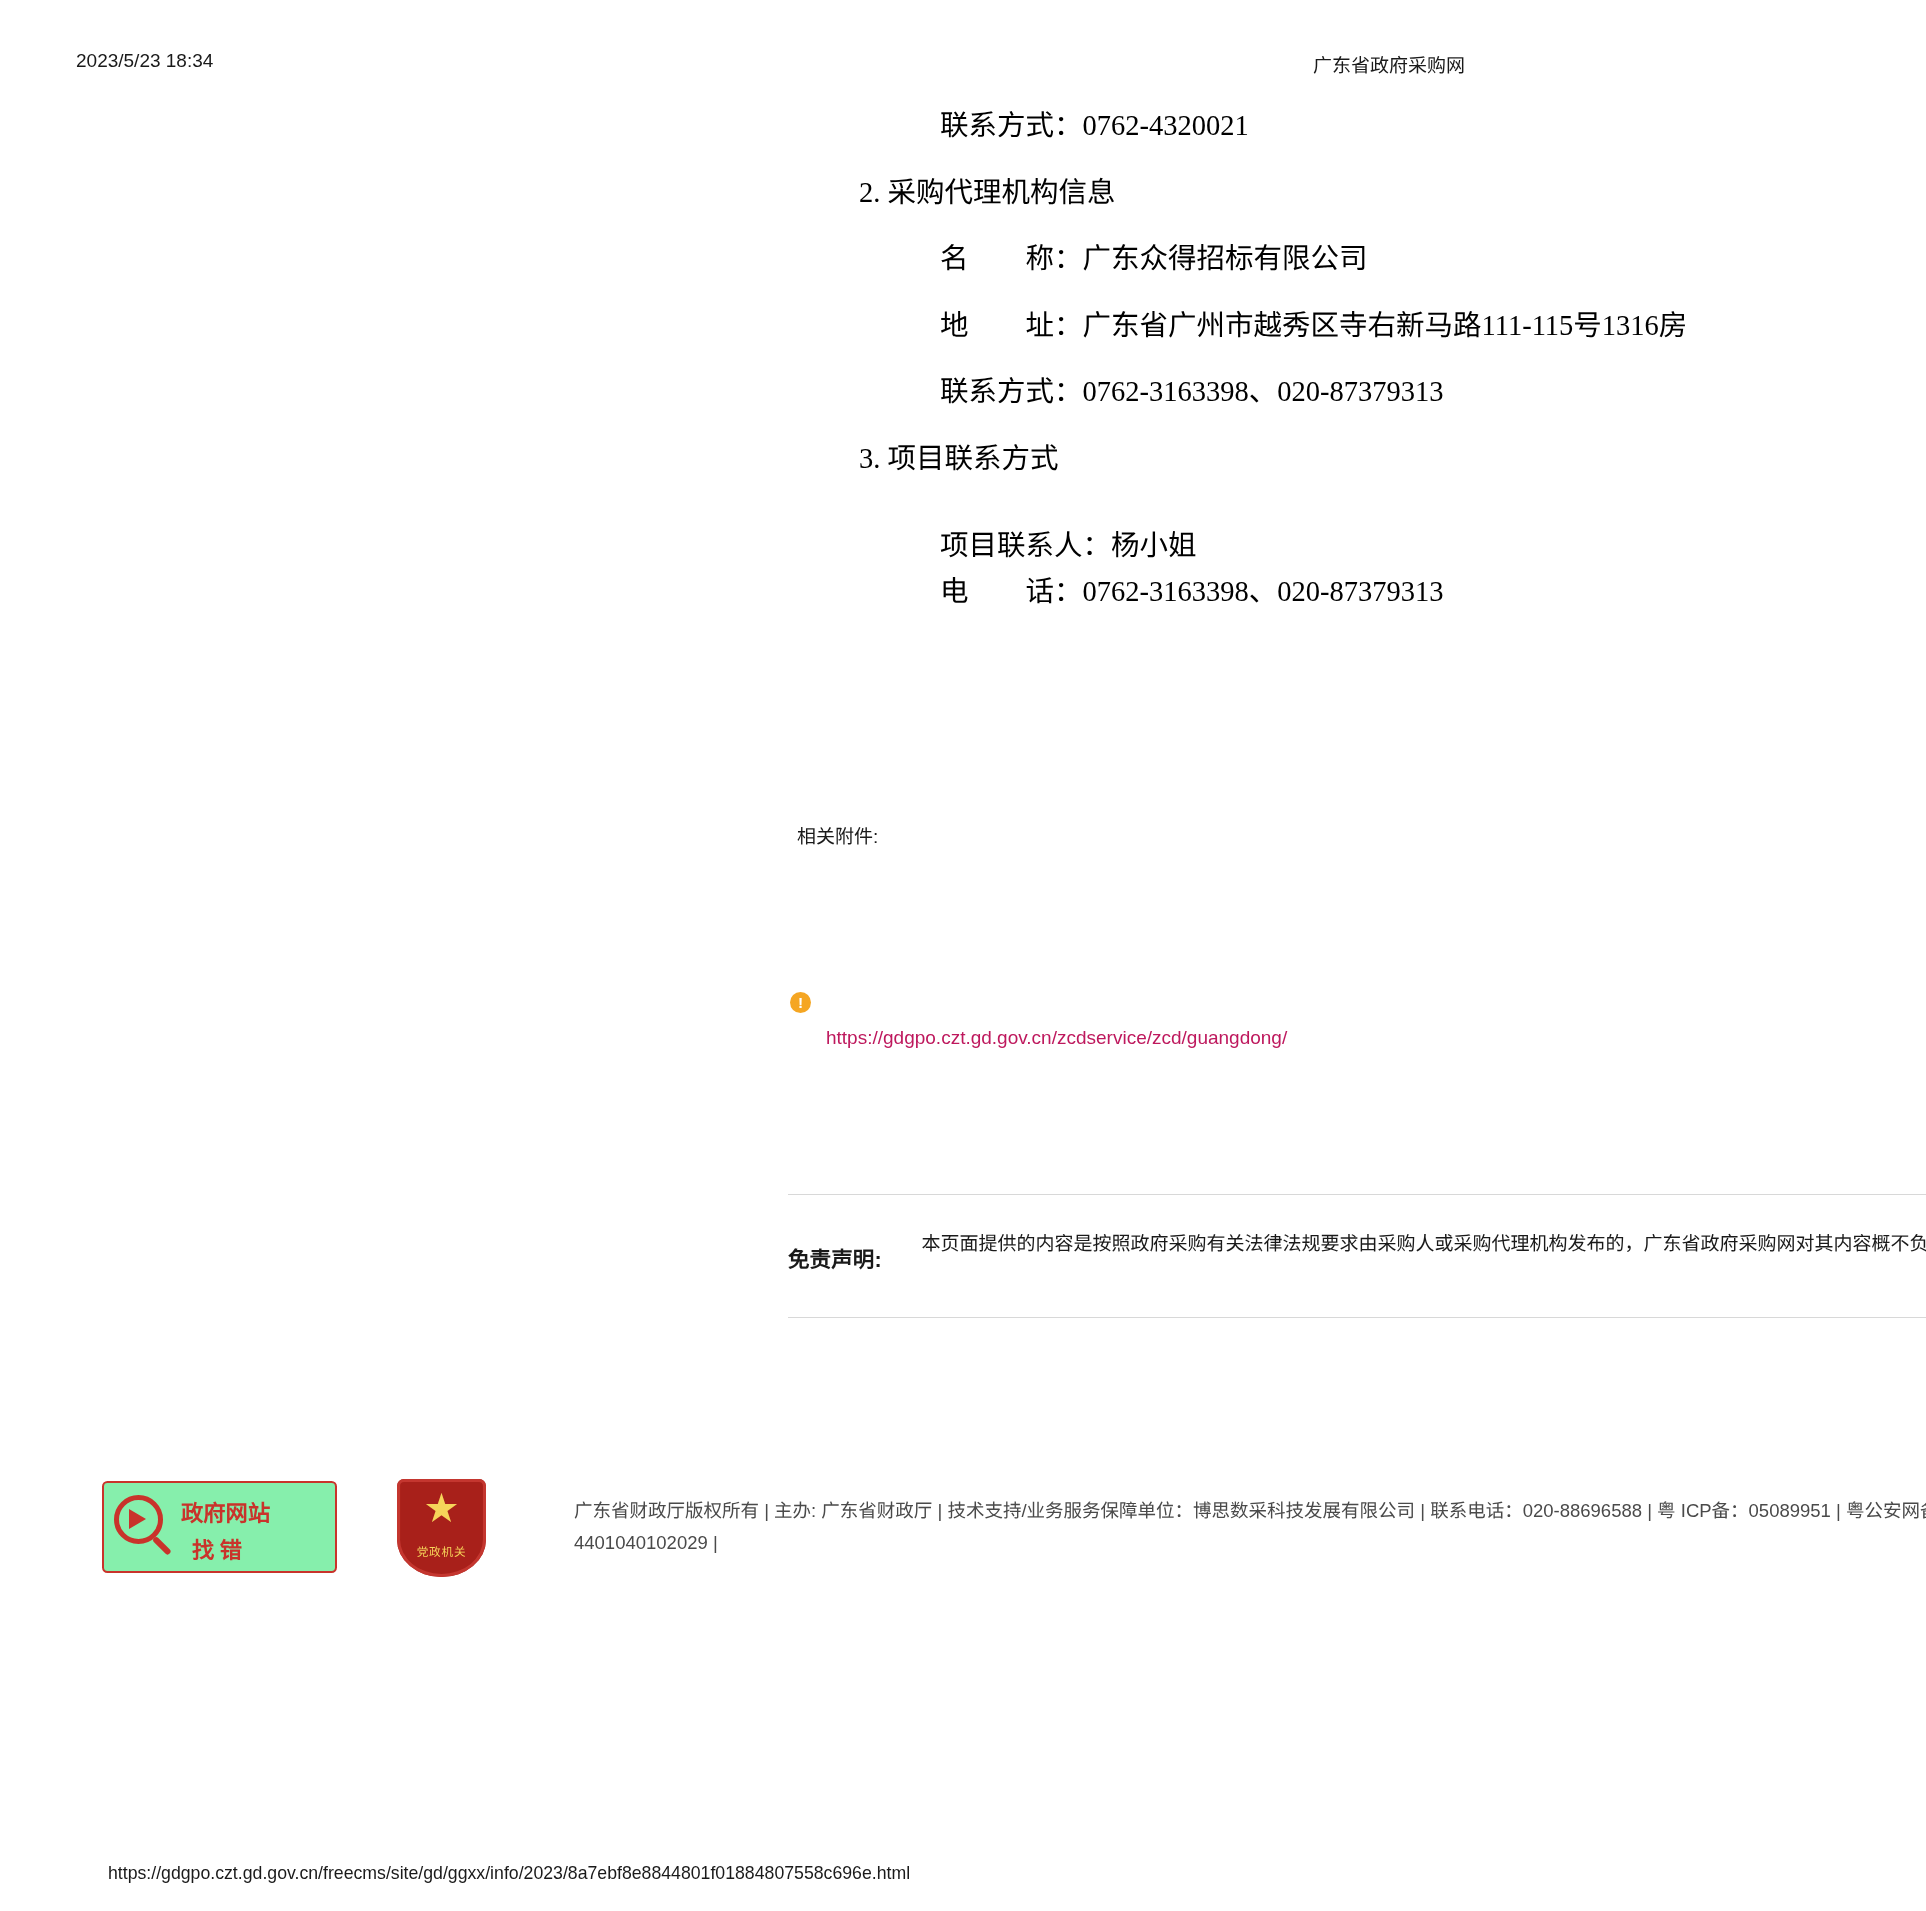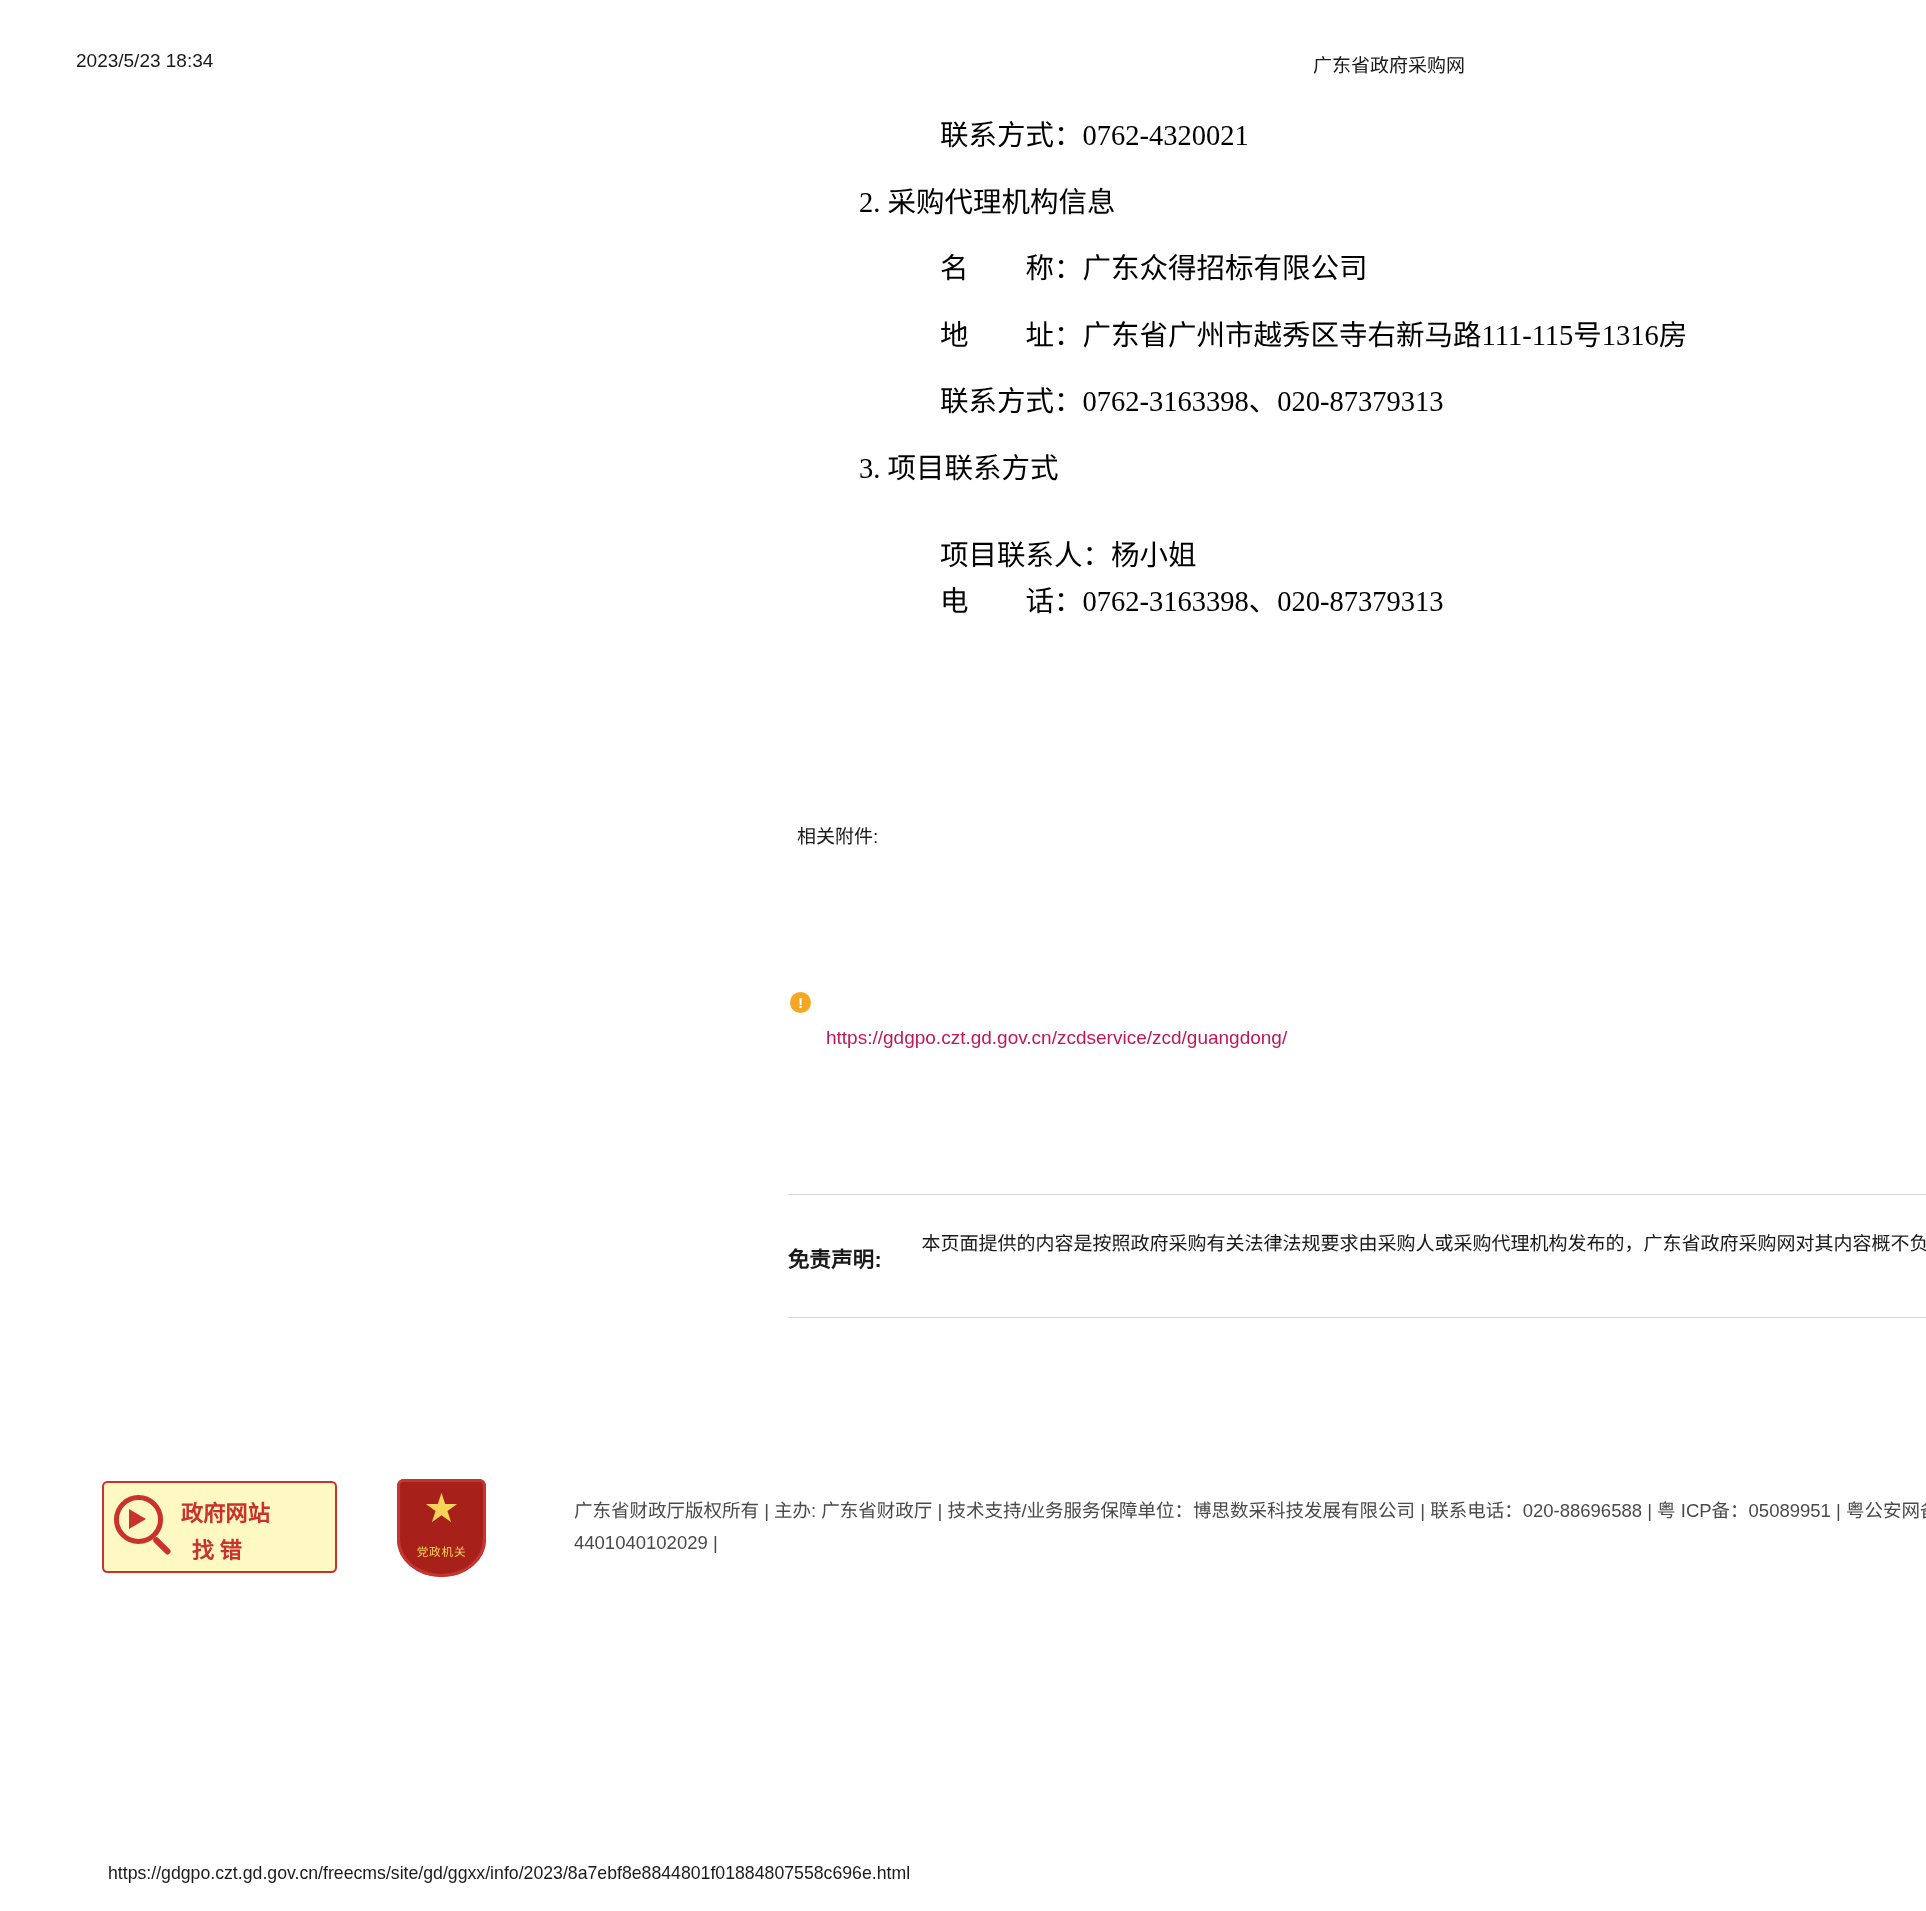--- a/index.html
+++ b/index.html
@@ -50,21 +50,20 @@
     top: 96px;
     width: 2703px;
   }
   .doc-line {
     font-family: "Liberation Serif", serif;
     font-size: 28.5px;
     line-height: 1.0;
     color: #000;
     white-space: pre;
     position: absolute;
-    margin-top: 10px;
   }
 
   
   .l-contact1   { left: 940px; top: 16px; }
   .l-sec2       { left: 859px; top: 83px; }
   .l-name       { left: 940px; top: 149px; }
   .l-addr       { left: 940px; top: 216px; }
   .l-contact2   { left: 940px; top: 282px; }
   .l-sec3       { left: 859px; top: 349px; }
   .l-person     { left: 940px; top: 436px; }
@@ -177,21 +176,21 @@
   }
 
   .badge-gov {
     position: absolute;
     left: 102px;
     top: 21px;
     width: 235px;
     height: 92px;
     border: 2.7px solid #c9332b;
     border-radius: 5.4px;
-    background: #fef9c3;
+    background: #86efac;
     box-sizing: border-box;
   }
   .badge-gov .bg-lens {
     position: absolute;
     left: 10px;
     top: 11.6px;
     width: 62px;
     height: 62px;
   }
   .badge-gov .bg-lens .ring {

